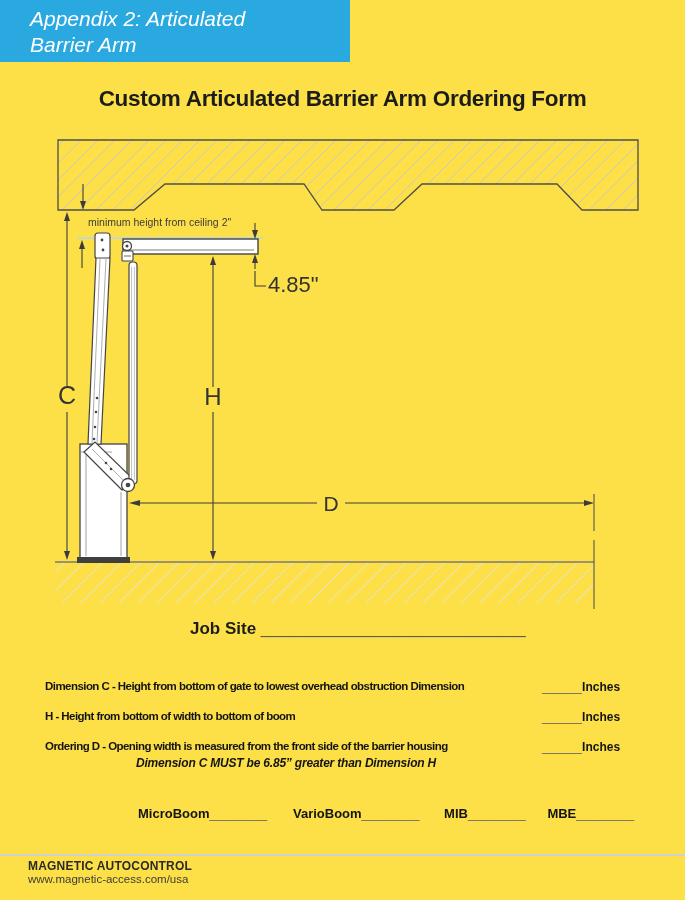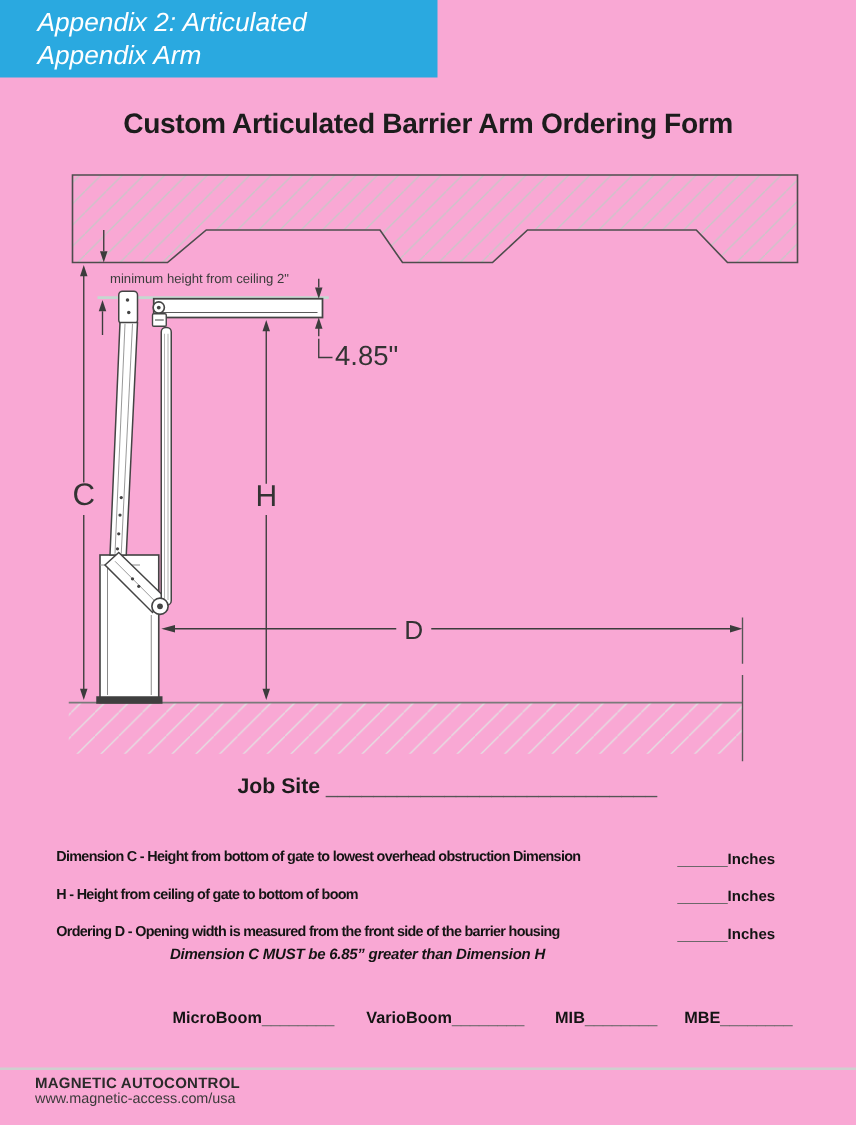--- a/index.html
+++ b/index.html
@@ -1,17 +1,17 @@
 <!DOCTYPE html>
 <html style="--accent: #2aa9e0;"><head>
 <meta charset="utf-8">
 <style>
   html,body{margin:0;padding:0;background:#ffffff;}
   .page{
-    position:relative;width:685px;height:900px;margin:0 auto;background:#f9a8d4;
+    position:relative;width:685px;height:900px;margin:0 auto;background:#fde047;
     font-family:"Liberation Sans",sans-serif;color:#231f20;overflow:hidden;
   }
   .banner{
     position:absolute;top:0;left:0;width:350px;height:62px;
     background:var(--accent,#2aa9e0);color:#fff;
     font-style:italic;font-size:21px;line-height:26px;font-weight:500;
     padding:6px 0 0 30px;box-sizing:border-box;
   }
   .doc-title{
     position:absolute;top:86px;left:0;width:685px;text-align:center;
@@ -44,21 +44,21 @@
   .footer-url{position:absolute;top:873px;left:28px;font-size:11.5px;color:#3a3a3a;}
   .page-num{position:absolute;top:881px;left:0;width:685px;text-align:center;font-size:10.5px;color:#3a3a3a;}
 </style>
 </head>
 <body>
 
 <div class="page">
 
   <div class="banner">
     <div>Appendix 2: Articulated</div>
-    <div>Appendix Arm</div>
+    <div>Barrier Arm</div>
   </div>
 
   <div class="doc-title">Custom Articulated Barrier Arm Ordering Form</div>
 
   <svg class="diagram" width="685" height="490" viewBox="0 130 685 490" xmlns="http://www.w3.org/2000/svg">
     <defs>
       <pattern id="hatchC" patternUnits="userSpaceOnUse" width="17" height="17">
         <path d="M-3,20 L20,-3" stroke="#c7c7c7" stroke-width="1" fill="none"></path>
       </pattern>
       <pattern id="hatchG" patternUnits="userSpaceOnUse" width="19" height="19">
@@ -162,21 +162,21 @@
     <span class="blank">____________________________</span>
   </div>
 
   <div class="dim-row row-1">
     <span class="lbl">Dimension C - Height from bottom of gate to lowest overhead obstruction Dimension</span>
     <span class="right">
       <span class="blank">______</span><span>Inches</span>
     </span>
   </div>
   <div class="dim-row row-2">
-    <span class="lbl">H - Height from ceiling of gate to bottom of boom</span>
+    <span class="lbl">H - Height from bottom of width to bottom of boom</span>
     <span class="right">
       <span class="blank">______</span><span>Inches</span>
     </span>
   </div>
   <div class="dim-row row-3">
     <span class="lbl">Ordering D - Opening width is measured from the front side of the barrier housing</span>
     <span class="right">
       <span class="blank">______</span><span>Inches</span>
     </span>
   </div>

